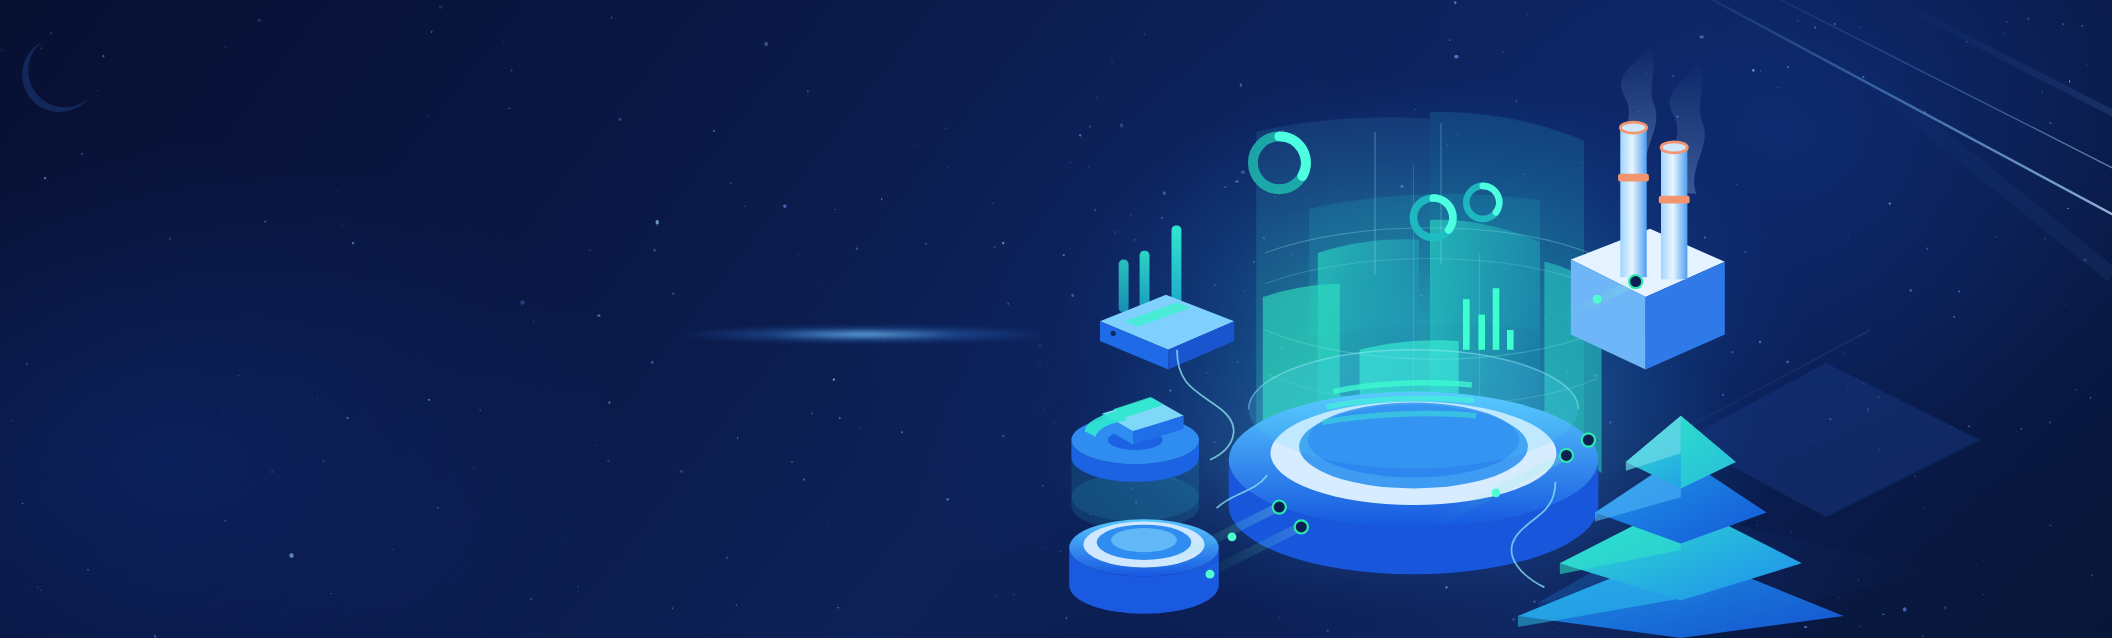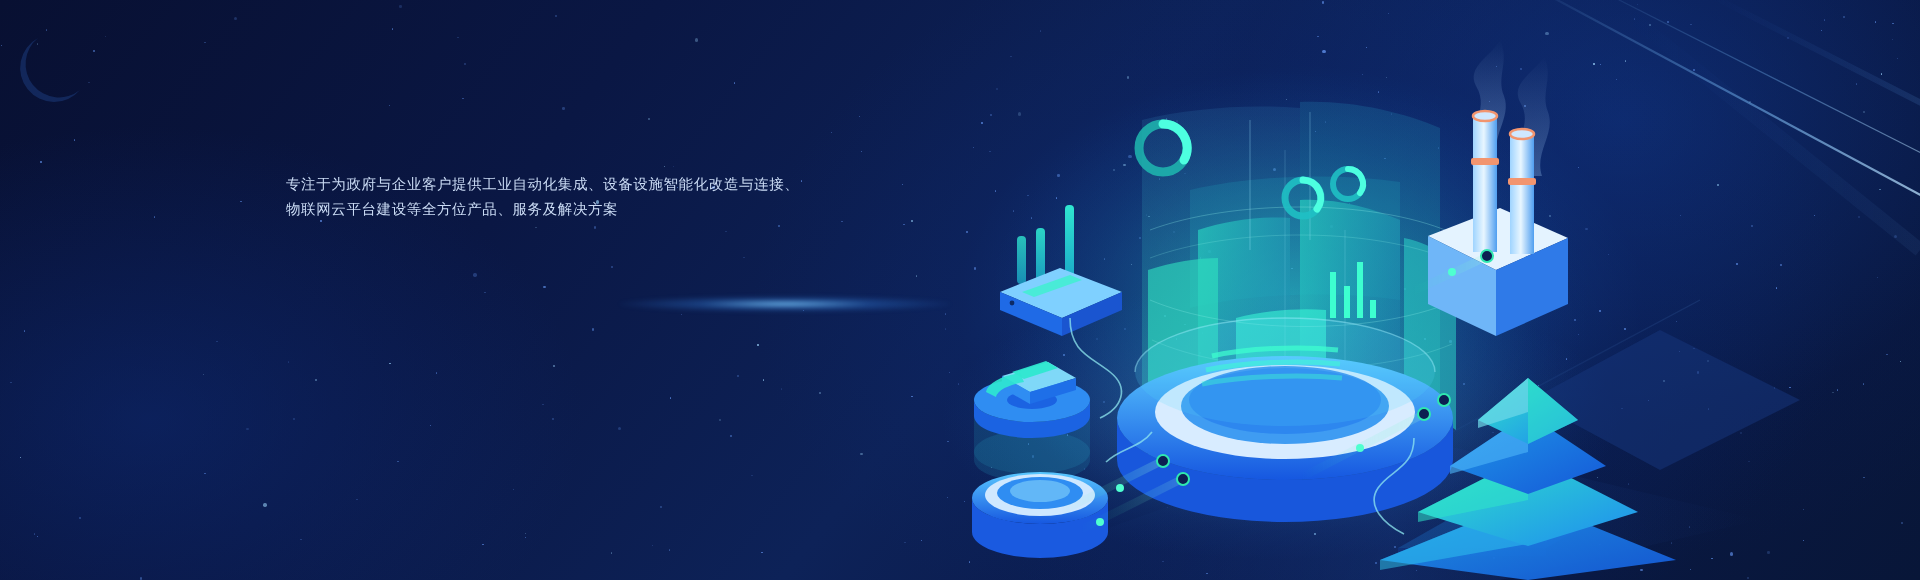--- a/index.html
+++ b/index.html
@@ -635,19 +635,15 @@
       <path d="M1070,318 C1070,352 1090,356 1110,372 C1130,388 1122,408 1100,418"></path>
       <path d="M1414,438 C1414,468 1390,470 1378,488 C1366,506 1384,524 1404,534"></path>
       <path d="M1152,432 C1140,448 1120,448 1106,462"></path>
     </g>
 
   </svg>
 
   <div id="headline-glow" class="noclick"></div>
 
   <div id="text-block">
-    <div class="subtitle">
-      <div>专注于为政府与企业客户提供工业自动化集成、设备设施智能化改造与连接、</div>
-      <div>物联网云平台建设等全方位产品、服务及解决方案</div>
-    </div>
   </div>
 
 </div>
 
 </body></html>

